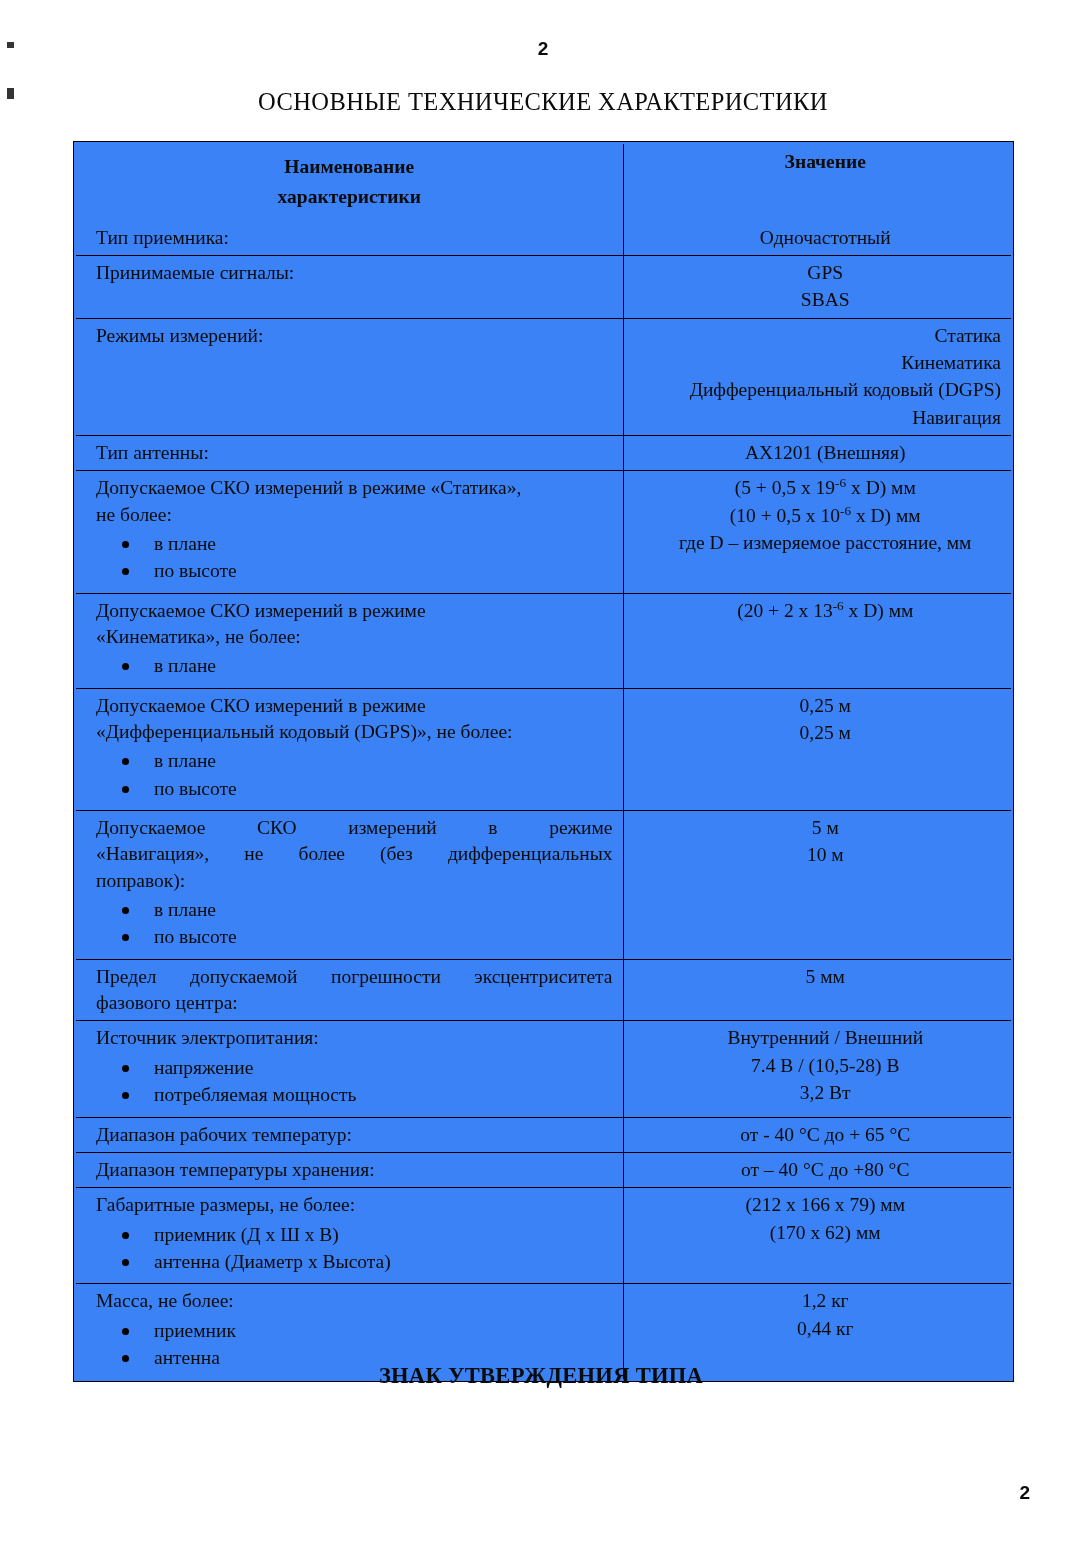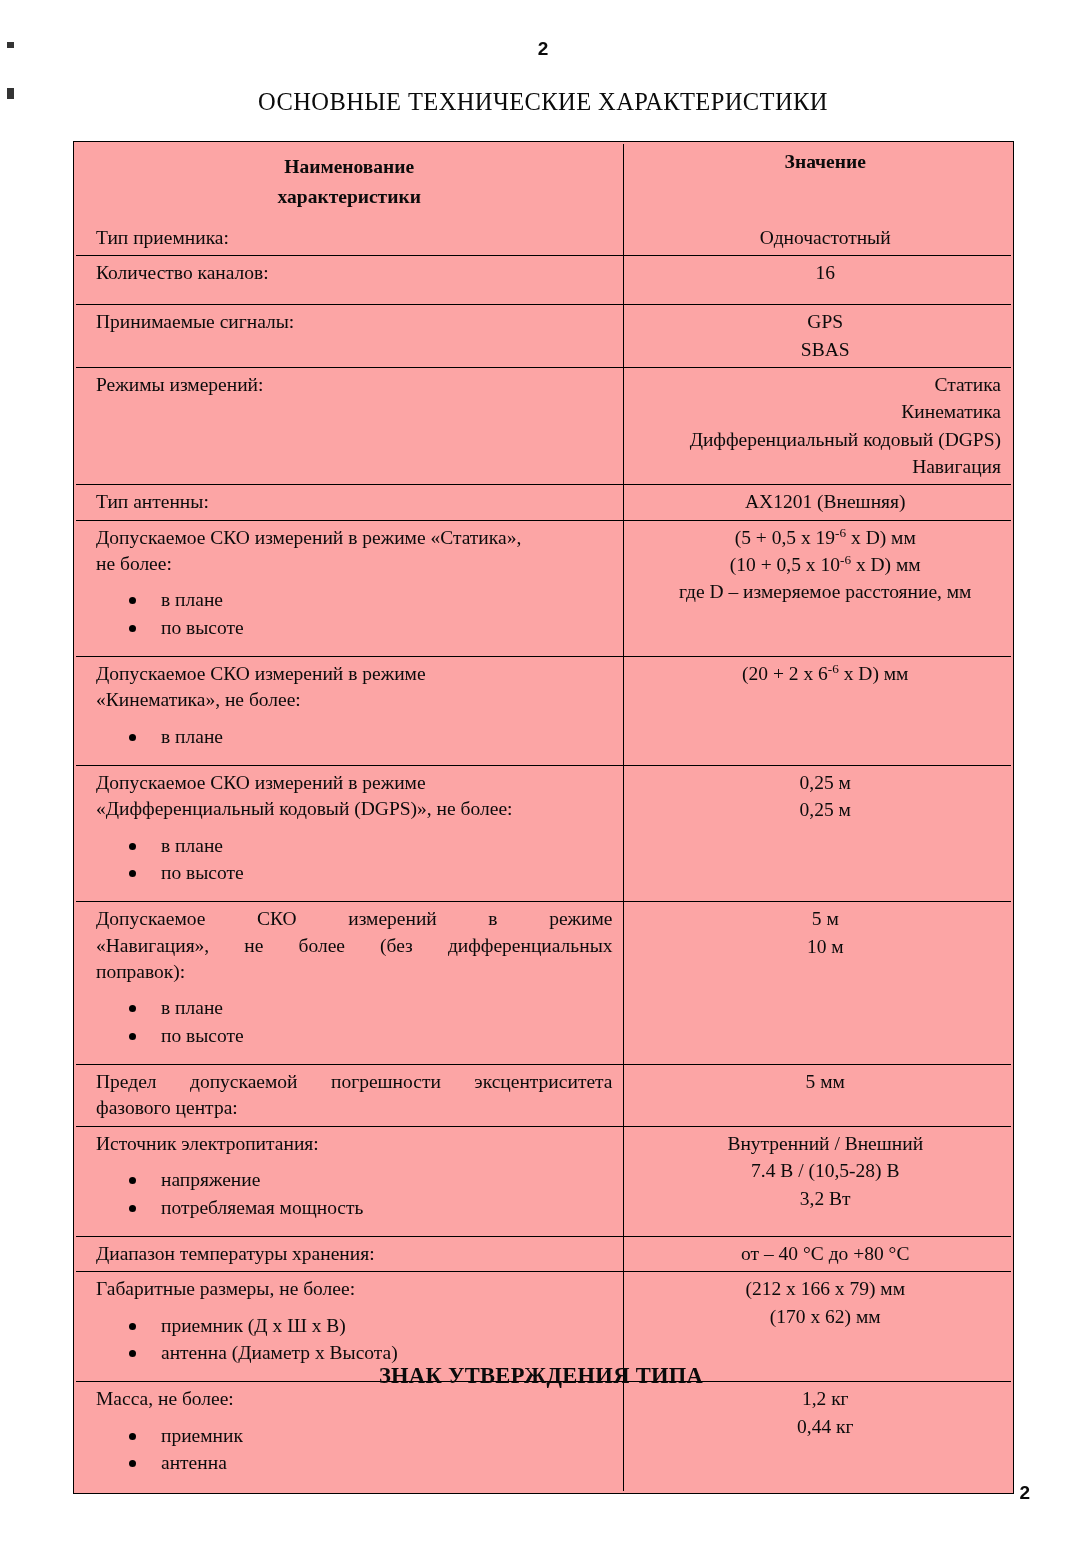--- a/index.html
+++ b/index.html
@@ -66,21 +66,21 @@
 
   
   .tbl-wrap {
     position: absolute;
     left: 73px;
     top: 141px;
     width: 941px;
     border: 1px solid #000;
     padding: 2px;
     box-sizing: border-box;
-    background: #fca5a5;
+    background: #3b82f6;
   }
   table.spec {
     width: 100%;
     border-collapse: collapse;
     table-layout: fixed;
     font-size: 19.5px;
     line-height: 1.30;
   }
   table.spec col.c1 { width: 547px; }
   table.spec col.c2 { width: 388px; }
@@ -108,21 +108,21 @@
     line-height: 1.45;
   }
 
   
   .just { text-align: justify; text-align-last: justify; padding-left: 20px; padding-right: 22px; }
   .vmid { vertical-align: middle; }
   .vbot { vertical-align: bottom; }
 
   ul.bul {
     list-style: none;
-    margin: 11px;
+    margin: 4px;
     padding: 0;
   }
   ul.bul li {
     position: relative;
     padding-left: 54px;
     margin: 2px 0 0 0;
   }
   ul.bul li::before {
     content: "";
     position: absolute;
@@ -200,29 +200,20 @@
 
         <tr>
           <td>
             <span>Тип приемника:</span>
           </td>
           <td class="val">
             <span>Одночастотный</span>
           </td>
         </tr>
 
-        <tr>
-          <td>
-            <span>Количество каналов:</span>
-            <div class="spacer-md"></div>
-          </td>
-          <td class="val">
-            <span>16</span>
-          </td>
-        </tr>
 
         <tr>
           <td class="vmid">
             <span>Принимаемые сигналы:</span>
           </td>
           <td class="val">
             <span class="vline">GPS</span>
             <span class="vline">SBAS</span>
           </td>
         </tr>
@@ -266,21 +257,21 @@
 
         <tr>
           <td>
             <p class="lead">Допускаемое СКО измерений в режиме</p>
             <p class="lead">«Кинематика», не более:</p>
             <ul class="bul">
               <li>в плане</li>
             </ul>
           </td>
           <td class="val vbot">
-            <span class="vline"><span>(20 + 2 x 6</span><sup>-6</sup><span> x D) мм</span></span>
+            <span class="vline"><span>(20 + 2 x 13</span><sup>-6</sup><span> x D) мм</span></span>
           </td>
         </tr>
 
         <tr>
           <td>
             <p class="lead">Допускаемое СКО измерений в режиме</p>
             <p class="lead">«Дифференциальный кодовый (DGPS)», не более:</p>
             <ul class="bul">
               <li>в плане</li>
               <li>по высоте</li>
@@ -326,20 +317,28 @@
               <li>потребляемая мощность</li>
             </ul>
           </td>
           <td class="val">
             <span class="vline">Внутренний / Внешний</span>
             <span class="vline">7.4 В / (10,5-28) В</span>
             <span class="vline">3,2 Вт</span>
           </td>
         </tr>
 
+        <tr>
+          <td>
+            <span>Диапазон рабочих температур:</span>
+          </td>
+          <td class="val">
+            <span>от - 40 °С до + 65 °С</span>
+          </td>
+        </tr>
 
         <tr>
           <td>
             <span>Диапазон температуры хранения:</span>
           </td>
           <td class="val">
             <span>от – 40 °С до  +80 °С</span>
           </td>
         </tr>
 

